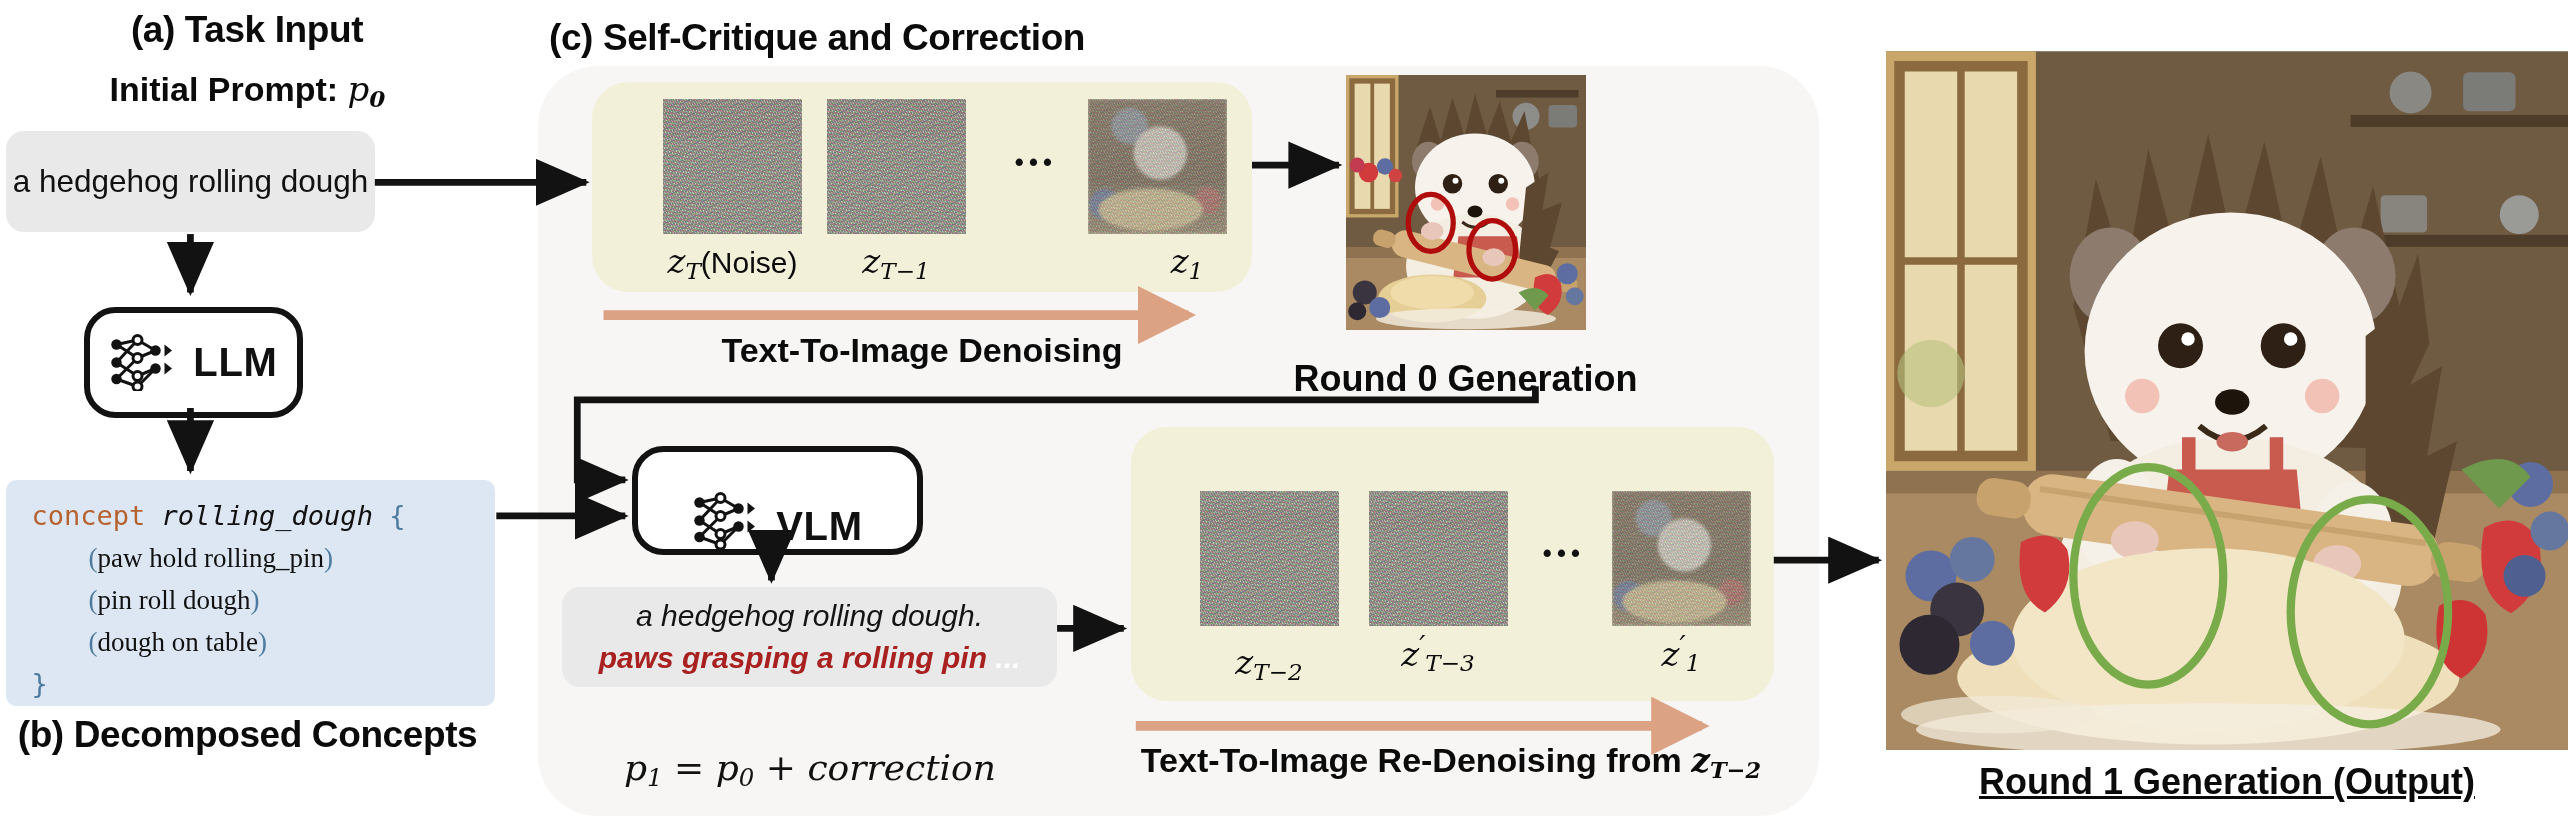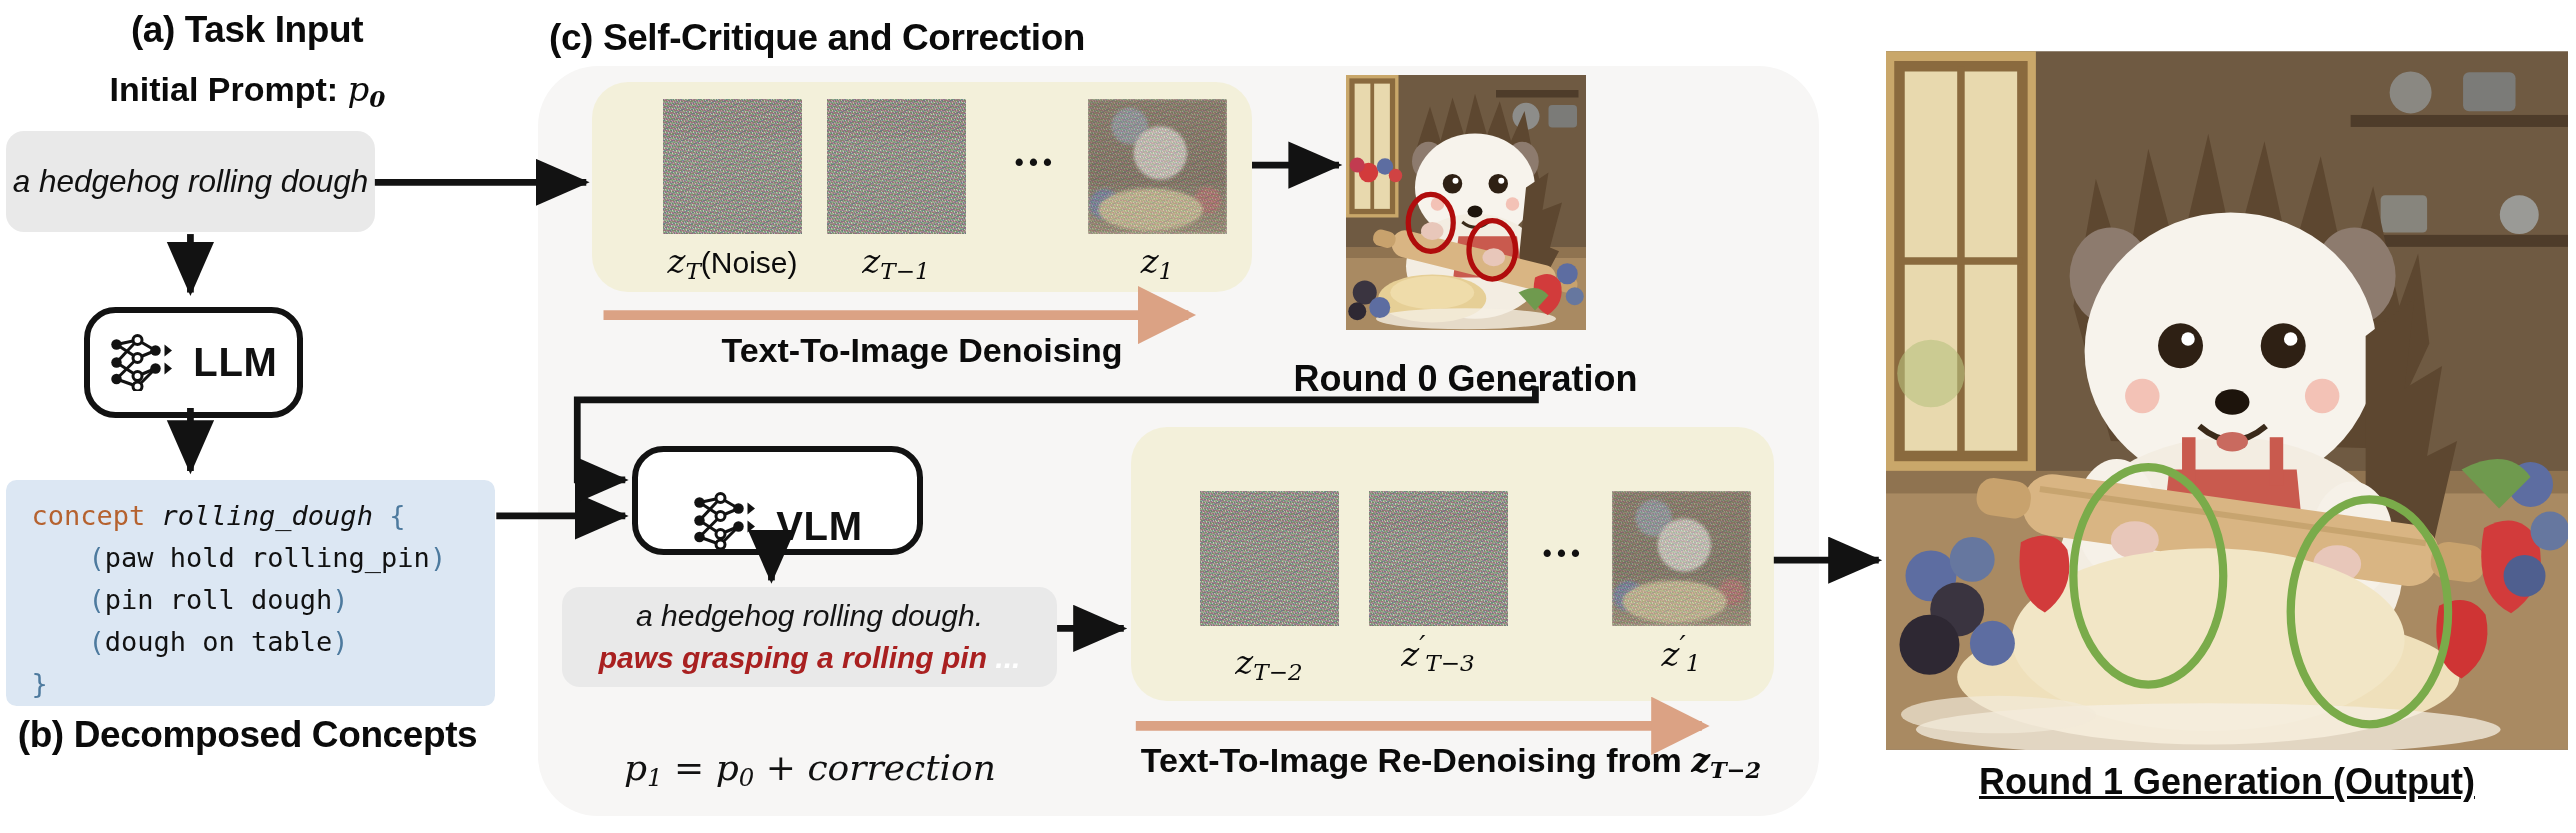--- a/index.html
+++ b/index.html
@@ -6,30 +6,30 @@
   .canvas{position:relative;width:2576px;height:834px;background:#ffffff;overflow:hidden;
           font-family:"Liberation Sans",sans-serif;color:#111;}
   .abs{position:absolute;}
   .ctr{text-align:center;}
   .sec-title{font-size:37px;font-weight:800;letter-spacing:-0.4px;color:#0b0b0b;}
   .sub-title{font-size:34px;font-weight:600;color:#0b0b0b;}
   .mathv{font-family:"DejaVu Serif",serif;font-style:italic;font-weight:500;}
   .msub{font-family:"DejaVu Serif",serif;font-style:italic;font-size:0.68em;vertical-align:-0.25em;}
   .mprime{font-family:"DejaVu Serif",serif;font-size:0.8em;vertical-align:0.35em;}
   .graybox{background:#e9e9e9;border-radius:18px;display:flex;align-items:center;justify-content:center;}
-  .prompt-text{font-size:31.5px;font-style:italic;font-weight:500;}
+  .prompt-text{font-size:31.5px;font-weight:500;}
   .model-box{background:#fff;border:6.7px solid #121212;border-radius:31.5px;display:flex;
              align-items:center;justify-content:center;gap:15px;}
   .model-label{font-size:40px;font-weight:800;letter-spacing:0.7px;}
   .code-box{background:#dce7f3;border-radius:10.5px;padding:15px 0 0 25.5px;
             font-family:"DejaVu Sans Mono","Liberation Mono",monospace;font-size:27px;line-height:42px;}
   .kw{color:#b5622f;}
   .pb{color:#4d7a9e;}
   .cname{font-style:italic;}
-  .indent{padding-left:57px;}
+  .indent{padding-left:57px;font-family:Liberation Serif, serif;}
   .panel-c{background:#f7f6f5;border-radius:60px;}
   .cream{background:#f3f0da;border-radius:36px;}
   .tile{position:absolute;width:139px;height:135px;overflow:hidden;}
   .noise{background-color:#97a089;background-image:
     repeating-linear-gradient(15deg, rgba(190,80,140,.35) 0 1.5px, rgba(0,0,0,0) 1.5px 3.7px),
     repeating-linear-gradient(105deg, rgba(80,150,90,.4) 0 1.5px, rgba(0,0,0,0) 1.5px 3px),
     repeating-linear-gradient(60deg, rgba(240,238,225,.5) 0 0.7px, rgba(0,0,0,0) 0.7px 2.2px),
     repeating-linear-gradient(150deg, rgba(70,90,170,.35) 0 1.5px, rgba(0,0,0,0) 1.5px 4.5px),
     repeating-linear-gradient(0deg, rgba(120,60,60,.3) 0 0.7px, rgba(0,0,0,0) 0.7px 1.5px);}
   .semi{position:absolute;inset:0;filter:blur(1.5px);background:
@@ -123,21 +123,21 @@
     <div class="tile" style="left:496px;top:16.5px;">
       <div class="semi"></div>
       <div class="noise noiseoverlay"></div>
     </div>
     <div class="abs ctr zlabel" style="left:28px;top:159px;width:225px;">
       <span>z</span><sub class="msub">T</sub><span class="zparen">(Noise)</span>
     </div>
     <div class="abs ctr zlabel" style="left:229px;top:159px;width:150px;">
       <span>z</span><sub class="msub">T−1</sub>
     </div>
-    <div class="abs ctr zlabel" style="left:505px;top:159px;width:120px;">
+    <div class="abs ctr zlabel" style="left:535px;top:159px;width:120px;">
       <span>z</span><sub class="msub">1</sub>
     </div>
   </div>
 
   <div class="abs ctr flow-label" style="left:592px;top:331px;width:660px;">Text-To-Image Denoising</div>
 
   <div class="scene" style="left:1346px;top:75px;">
     <svg width="240" height="255" viewBox="0 0 320 340">
       <rect width="320" height="340" fill="#6f5a42"></rect>
       <rect x="0" y="0" width="70" height="190" fill="#c9a76a"></rect>

